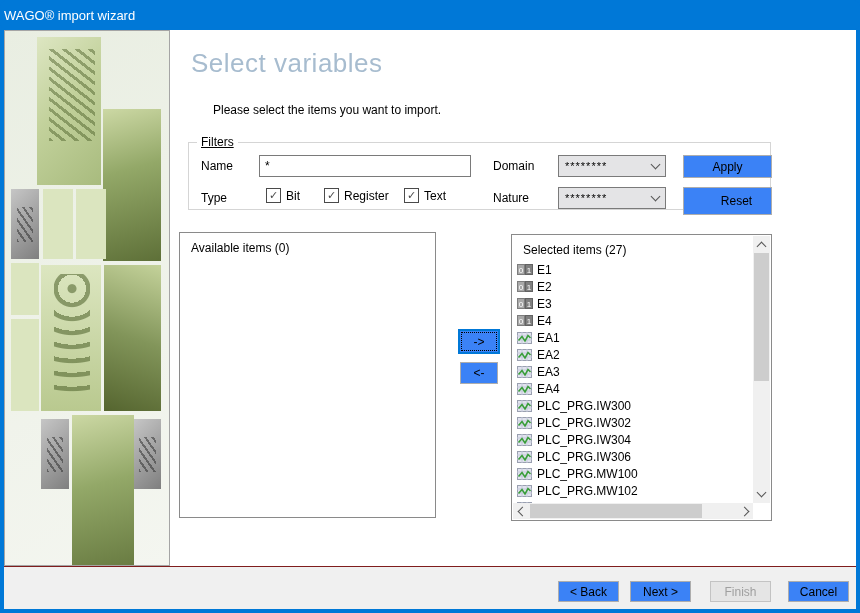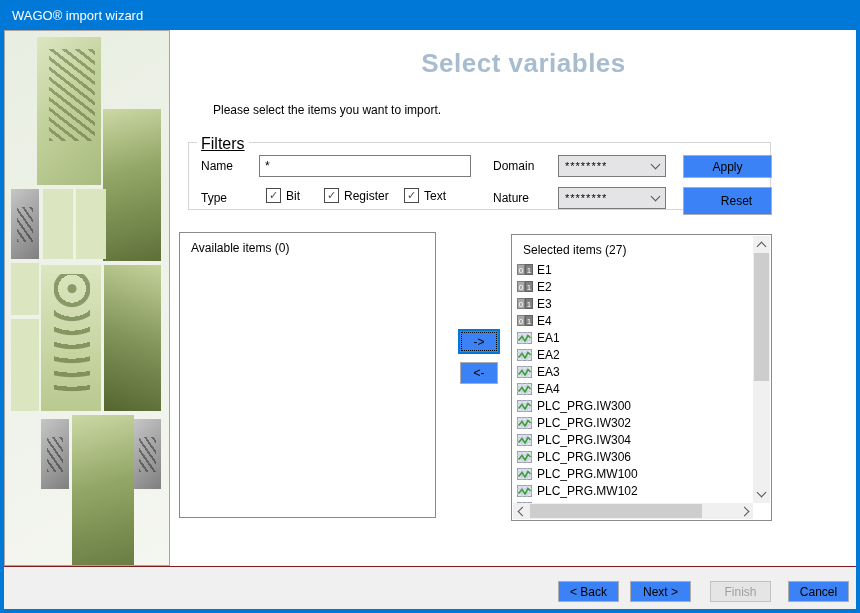--- a/index.html
+++ b/index.html
@@ -6,21 +6,21 @@
   body { font-family:"Liberation Sans", sans-serif; background:#444; }
   .window {
     position:relative; width:860px; height:613px;
     background:#0078D7; overflow:hidden;
     font-family:"Liberation Sans", sans-serif;
   }
   
   .titlebar {
     position:absolute; left:0; top:0; width:860px; height:30px;
     background:#0078D7; color:#fff; display:flex; align-items:center;
-    padding-left:12px; font-size:13px;border-radius:8px;
+    padding-left:4px; font-size:13px;border-radius:8px;
   }
   
   .left-panel {
     position:absolute; left:4px; top:30px; width:166px; height:536px;
     background:linear-gradient(150deg,#e9eee2,#f4f6f0);
     border:1px solid #a5a5a5; overflow:hidden;
   }
   .tile { position:absolute; }
   .tile.olive-kbd { background:linear-gradient(135deg,#dde6c2 0%,#c2d19b 45%,#a8bb7e 100%); }
   .tile.olive-kbd:after { content:""; position:absolute; inset:8% 10% 30% 18%;
@@ -33,31 +33,31 @@
     background:repeating-linear-gradient(55deg, rgba(40,40,40,.5) 0 2px, transparent 2px 6px); }
   .tile.strip { background:linear-gradient(180deg,#dce6c0,#b9c98f); }
   .tile.strip:after { content:""; position:absolute; inset:6% 18% 10% 22%;
     background:repeating-radial-gradient(circle at 50% 12%, rgba(75,95,40,.55) 0 4px, transparent 5px 14px); }
   
   .main {
     position:absolute; left:170px; top:30px; width:686px; height:536px;
     background:#fff; font-size:12px; color:#000;
   }
   .heading {
-    position:absolute; top:18px; left:0; width:100%; text-align:center;
-    font-size:26px; font-weight:bold; color:#a7bccf; letter-spacing:.5px;padding-left:21px;
+    position:absolute; top:18px; left:0; width:100%; text-align:left;
+    font-size:26px; font-weight:normal; color:#a7bccf; letter-spacing:.5px;padding-left:21px;
   }
   .instruction { position:absolute; left:43px; top:73px; font-size:12px; }
   
   .groupbox {
     position:absolute; left:18px; top:112px; width:583px; height:68px;
     border:1px solid #d5d5d5;
   }
   .groupbox .legend {
-    position:absolute; left:8px; top:-8px; background:#fff; padding:0 4px; font-size:16px;text-decoration:underline;
+    position:absolute; left:8px; top:-8px; background:#fff; padding:0 4px; font-size:12px;text-decoration:underline;
   }
   .flabel { position:absolute; font-size:12px; }
   .textbox {
     position:absolute; left:70px; top:12px; width:212px; height:22px;
     border:1px solid #7a7a7a; background:#fff; font-size:12px;
     font-family:"Liberation Sans",sans-serif; padding:0 5px;
   }
   .combo {
     position:absolute; width:108px; height:22px; background:#e4e4e6;
     border:1px solid #7a7a7a; display:flex; align-items:center;

